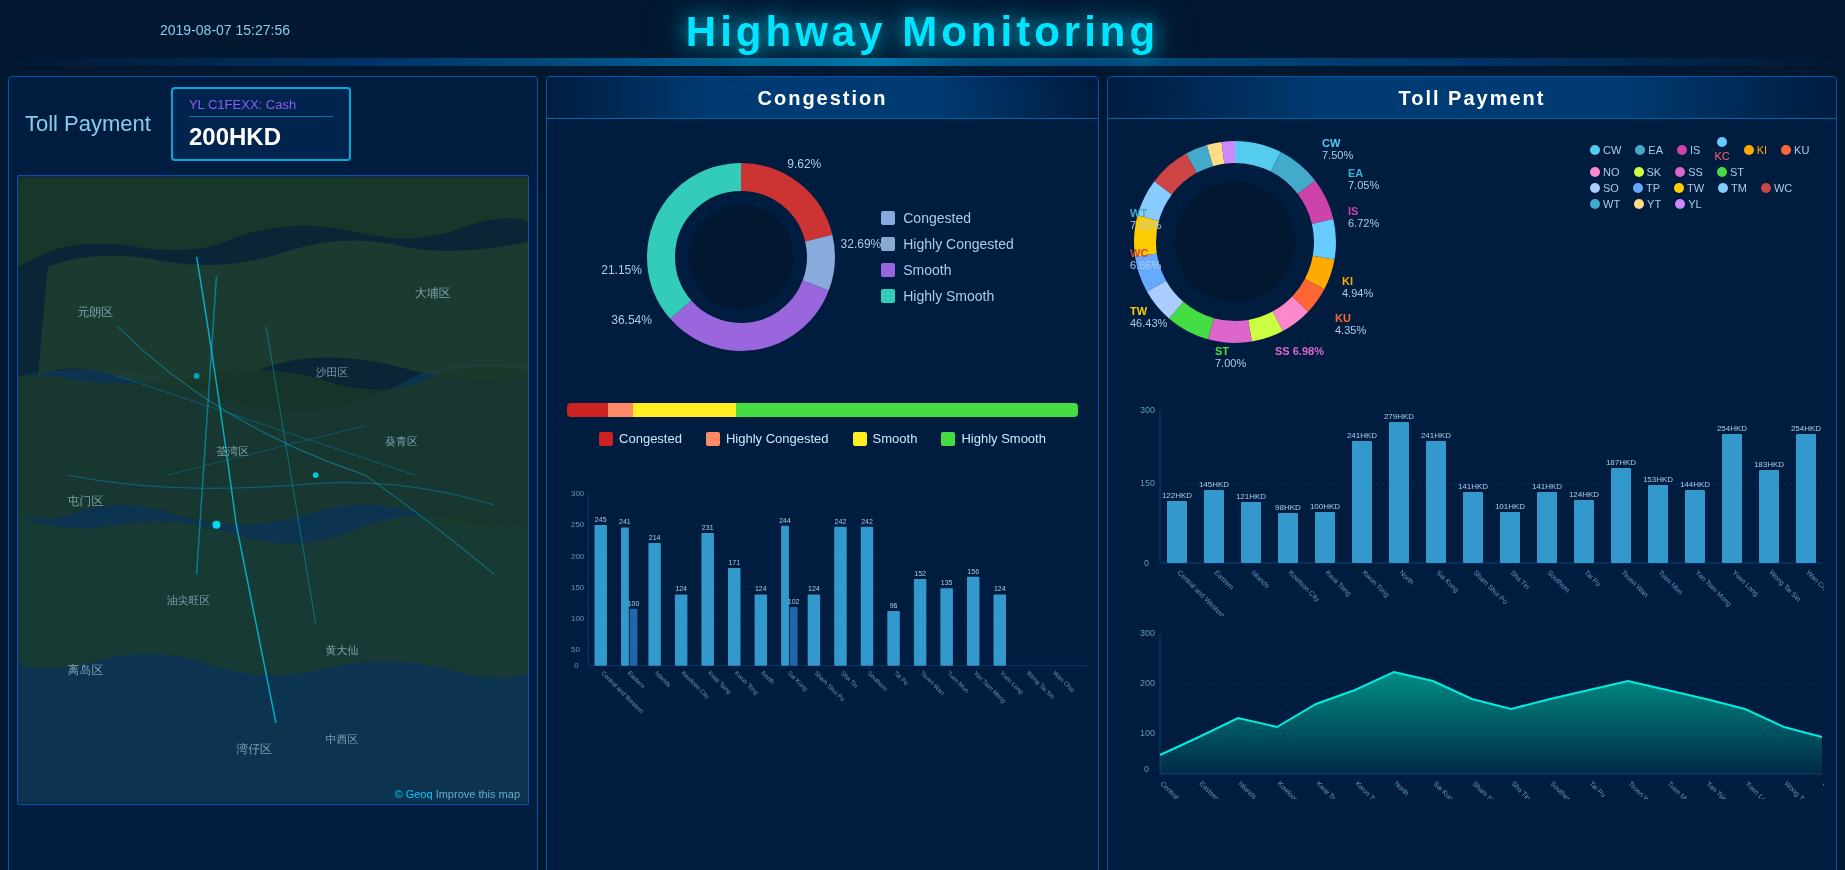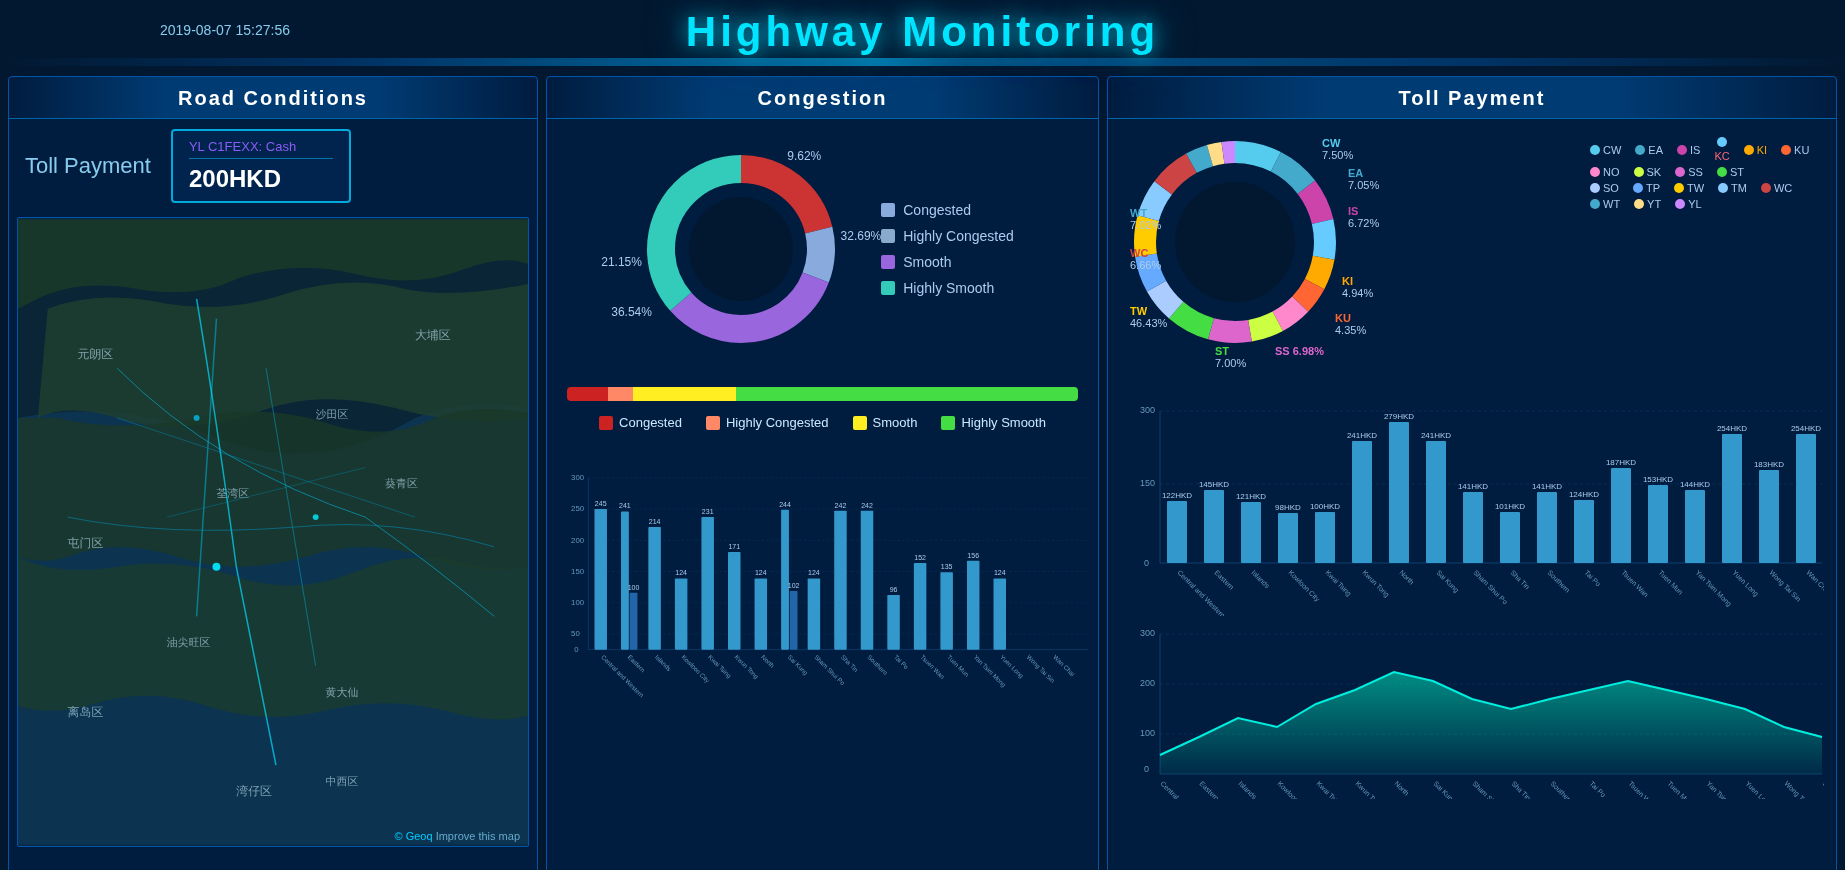--- a/index.html
+++ b/index.html
@@ -125,21 +125,21 @@
       color: #66aacc;
     }
     .map-credit span { color: #00ccff; }
 
     
     .congestion-chart-area {
       display: flex;
       justify-content: center;
       align-items: center;
       gap: 30px;
-      padding: 20px 20px;
+      padding: 28px 20px;
     }
     .donut-wrapper {
       position: relative;
       width: 220px;
       height: 220px;
     }
     .donut-svg {
       width: 220px;
       height: 220px;
     }
@@ -214,21 +214,20 @@
 
 <div class="header">
   <div class="datetime">2019-08-07 15:27:56</div>
   <div class="header-title">Highway Monitoring</div>
   <div class="header-decoration"></div>
 </div>
 
 <div class="main-row">
 
   <div class="panel panel-left">
-    <div class="panel-title">Road Conditions</div>
     <div class="toll-payment-info">
       <div class="toll-label">Toll Payment</div>
       <div class="toll-box">
         <div class="toll-subtitle">YL C1FEXX:  Cash</div>
         <div class="toll-amount">200HKD</div>
       </div>
     </div>
     <div class="map-container">
       
       <svg class="map-svg" viewBox="0 0 514 630" xmlns="http://www.w3.org/2000/svg">

